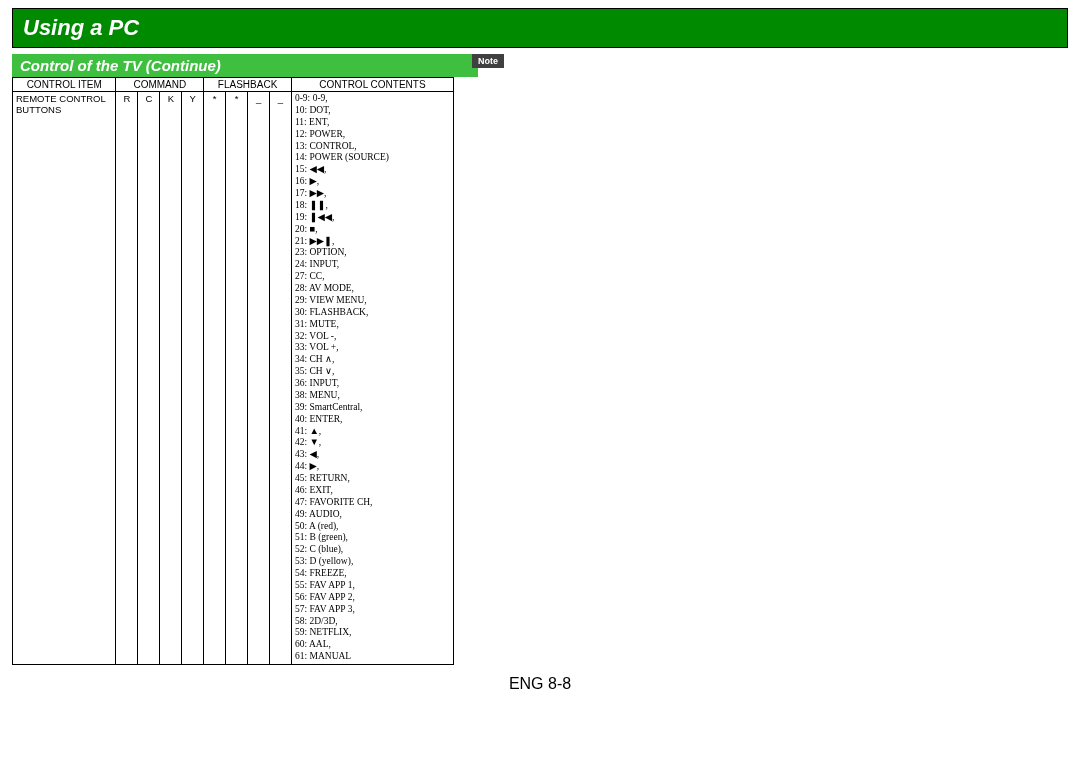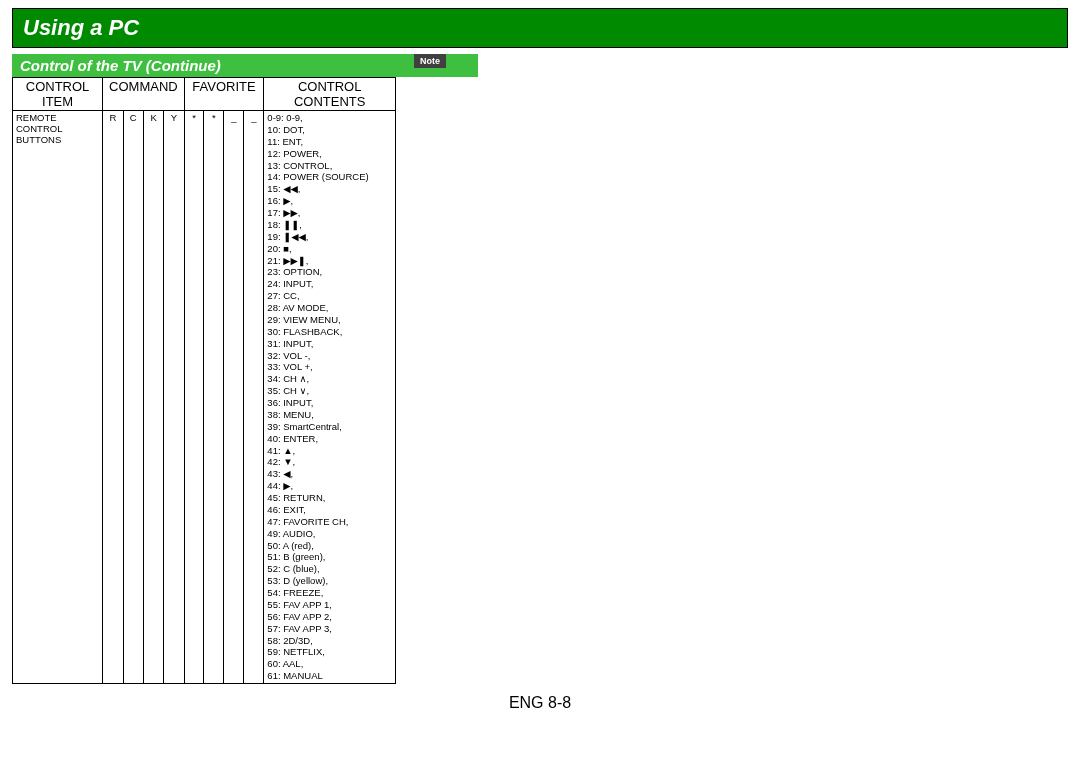--- a/index.html
+++ b/index.html
@@ -1,52 +1,52 @@
 <!DOCTYPE html>
 <html><head>
 <meta charset="utf-8">
 <style>
 body { font-family: Arial, Helvetica, sans-serif; margin:0; background:#fff; color:#000; }
 .page { width:1080px; height:764px; padding:8px 12px 0 12px; box-sizing:border-box; }
 .green-title { background:#008a00; color:#fff; font-size:22px; font-weight:bold; font-style:italic; padding:6px 10px; border:1px solid #000; }
 .green-sub { background:#3fbf3f; color:#fff; font-size:15px; font-weight:bold; font-style:italic; padding:3px 8px; margin-top:6px; width:450px; }
 .cols { display:flex; gap:18px; align-items:flex-start; }
-.leftcol { width:384px; }
+.leftcol { width:442px; }
 .rightcol { flex:1; padding-top:6px; font-size:10.5px; }
 .note-badge { background:#404040; color:#fff; font-size:9px; font-weight:bold; padding:2px 6px; display:inline-block; }
 .notes { margin:4px 0 0 0; padding-left:14px; }
 .notes li { margin-bottom:2px; line-height:1.25; }
 table.tv { border-collapse:collapse; width:100%; font-size:9.5px; margin-top:0; }
 table.tv th, table.tv td { border:1px solid #000; padding:1px 3px; vertical-align:top; }
-table.tv th { font-weight:normal; text-align:center; background:#fff; font-size:13px; }
+table.tv th { font-weight:normal; text-align:center; background:#fff; font-size:10px; }
 .param-cell, .cmd-cell { width:14px; text-align:center; }
 .contents-cell { width:148px; line-height:1.25; }
 .contents-list { }
-.media-icon { font-family:Liberation Sans, sans-serif; }
+.media-icon { font-family:Liberation Serif, serif; }
 .footer { text-align:center; font-size:16px; margin-top:10px; }
 .th-control-item{width:92px;}
 .th-command{width:60px;}
 .th-parameter{width:60px;}
 .th-contents{width:148px;margin-top:21px;}
 td.citem{vertical-align:top;}
 </style>
 </head>
 <body>
 
 <div class="page">
   <div class="green-title">Using a PC</div>
   <div class="cols">
     <div class="leftcol">
       <div class="green-sub">Control of the TV (Continue)</div>
       <table class="tv">
         <thead>
           <tr>
             <th class="th-control-item">CONTROL ITEM</th>
             <th class="th-command" colspan="4">COMMAND</th>
-            <th class="th-parameter" colspan="4">FAVORITE</th>
+            <th class="th-parameter" colspan="4">FLASHBACK</th>
             <th class="th-contents">CONTROL CONTENTS</th>
           </tr>
         </thead>
         <tbody>
           <tr>
             <td class="citem">REMOTE CONTROL BUTTONS</td>
             <td class="cmd-cell">R</td>
             <td class="cmd-cell">C</td>
             <td class="cmd-cell">K</td>
             <td class="cmd-cell">Y</td>
@@ -68,21 +68,21 @@
                   <div class="media-icon">18: ❚❚,</div>
                   <div class="media-icon">19: ❚◀◀,</div>
                   <div class="media-icon">20: ■,</div>
                   <div class="media-icon">21: ▶▶❚,</div>
                   <div class="media-icon">23: OPTION,</div>
                   <div class="media-icon">24: INPUT,</div>
                   <div class="media-icon">27: CC,</div>
                   <div class="media-icon">28: AV MODE,</div>
                   <div class="media-icon">29: VIEW MENU,</div>
                   <div class="media-icon">30: FLASHBACK,</div>
-                  <div class="media-icon">31: INPUT,</div>
+                  <div class="media-icon">31: MUTE,</div>
                   <div class="media-icon">32: VOL -,</div>
                   <div class="media-icon">33: VOL +,</div>
                   <div class="media-icon">34: CH ∧,</div>
                   <div class="media-icon">35: CH ∨,</div>
                   <div class="media-icon">36: INPUT,</div>
                   <div class="media-icon">38: MENU,</div>
                   <div class="media-icon">39: SmartCentral,</div>
                   <div class="media-icon">40: ENTER,</div>
                   <div class="media-icon">41: ▲,</div>
                   <div class="media-icon">42: ▼,</div>

